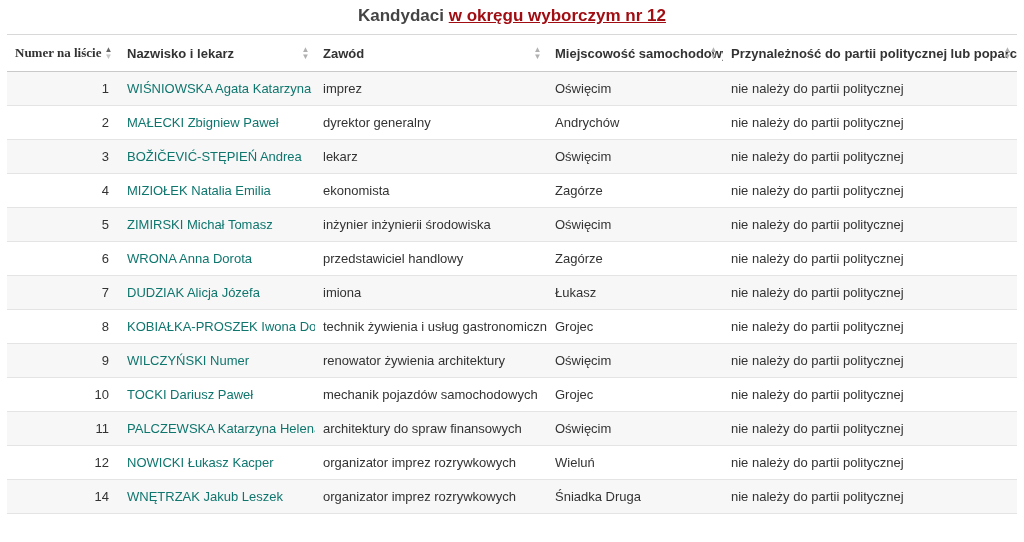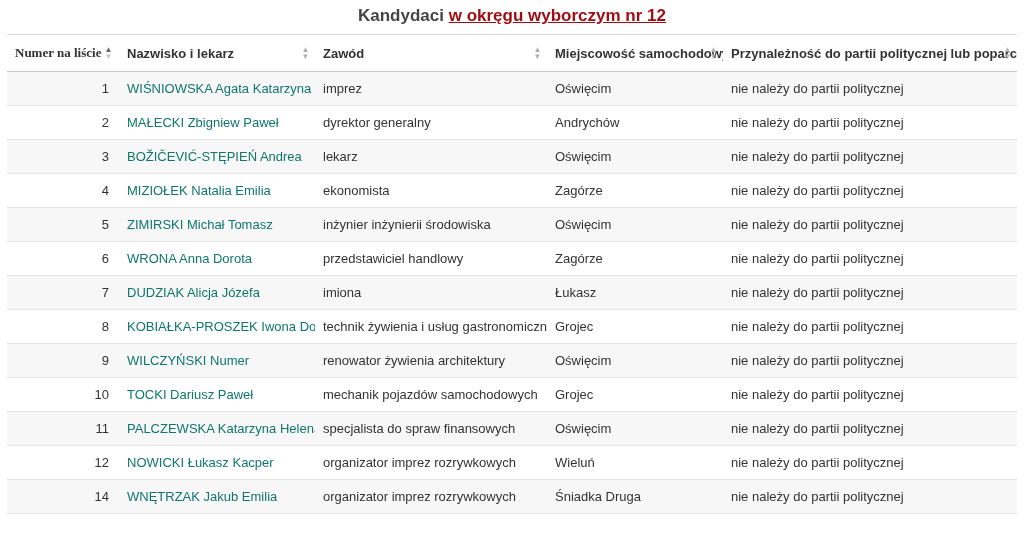--- a/index.html
+++ b/index.html
@@ -228,33 +228,33 @@
         <tr>
           <td class="num">10</td>
           <td class="name"><a>TOCKI Dariusz Paweł</a></td>
           <td>mechanik pojazdów samochodowych</td>
           <td>Grojec</td>
           <td>nie należy do partii politycznej</td>
         </tr>
         <tr>
           <td class="num">11</td>
           <td class="name"><a>PALCZEWSKA Katarzyna Helena</a></td>
-          <td>specjalista do spraw finansowych</td>
+          <td>architektury do spraw finansowych</td>
           <td>Oświęcim</td>
           <td>nie należy do partii politycznej</td>
         </tr>
         <tr>
           <td class="num">12</td>
           <td class="name"><a>NOWICKI Łukasz Kacper</a></td>
           <td>organizator imprez rozrywkowych</td>
           <td>Wieluń</td>
           <td>nie należy do partii politycznej</td>
         </tr>
         <tr>
           <td class="num">14</td>
-          <td class="name"><a>WNĘTRZAK Jakub Emilia</a></td>
+          <td class="name"><a>WNĘTRZAK Jakub Leszek</a></td>
           <td>organizator imprez rozrywkowych</td>
           <td>Śniadka Druga</td>
           <td>nie należy do partii politycznej</td>
         </tr>
       </tbody>
   </table>
 </div>
 
 </body></html>

